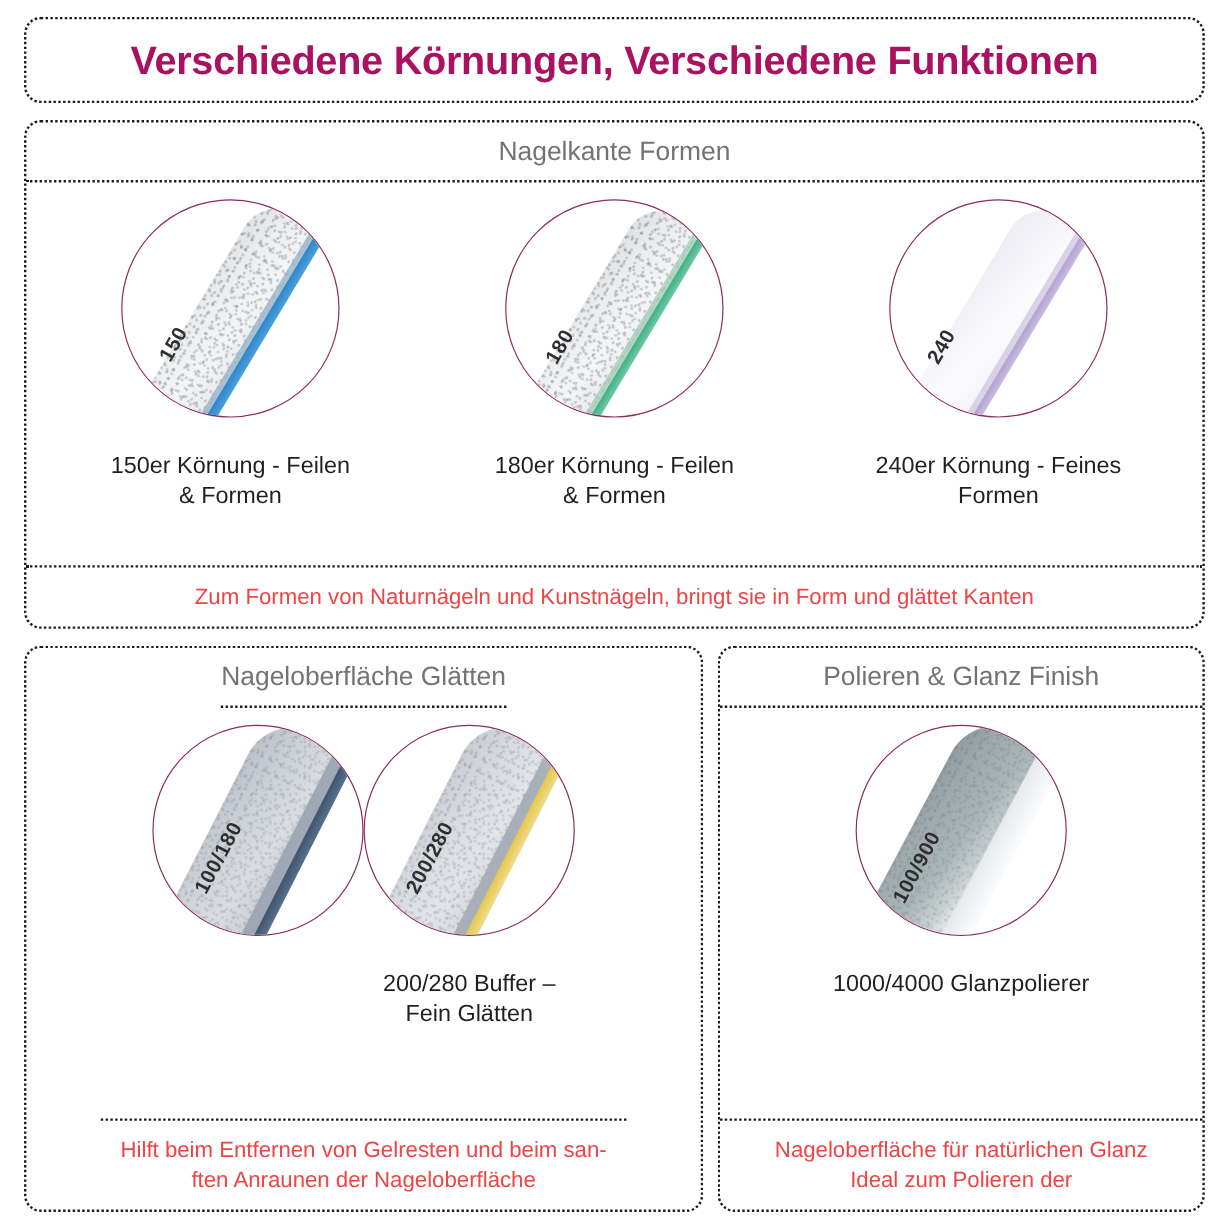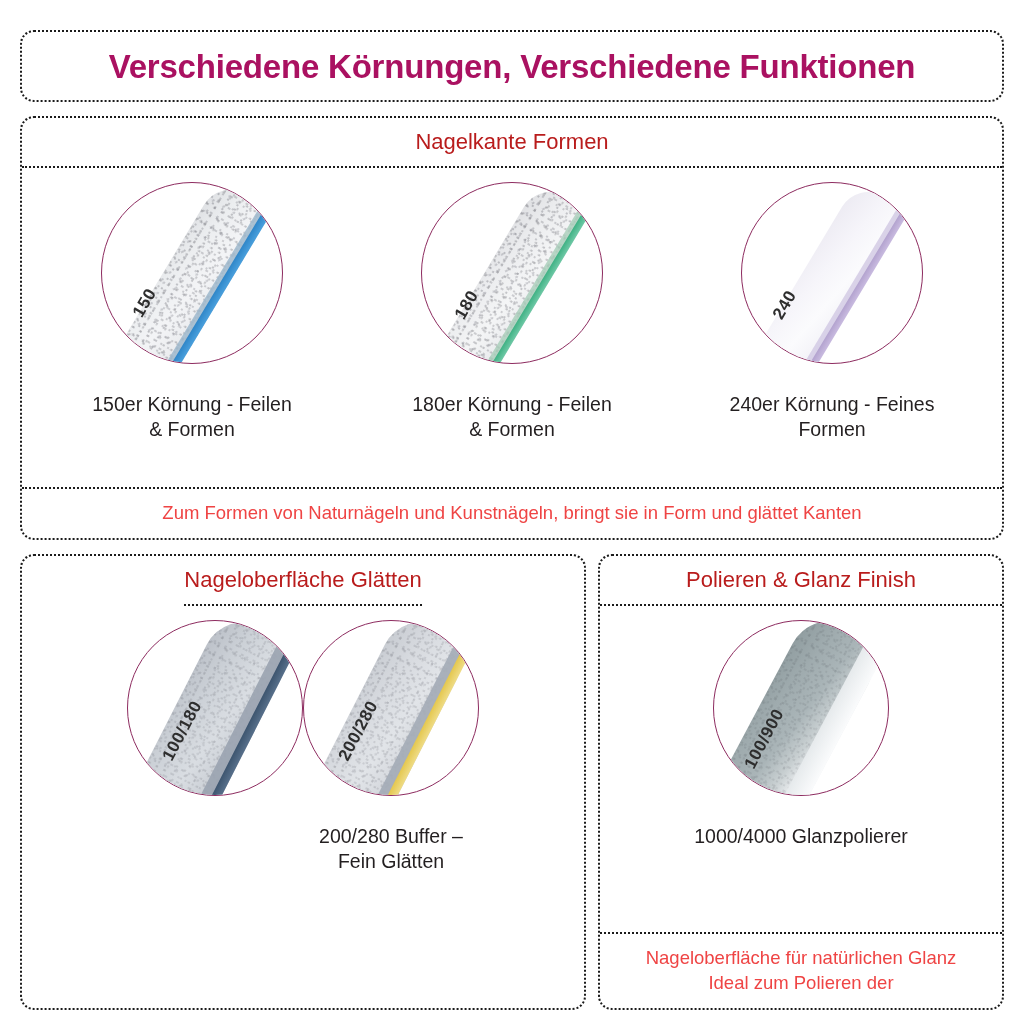--- a/index.html
+++ b/index.html
@@ -15,21 +15,21 @@
     overflow: hidden;
     position: relative;
   }
 
   .page {
     position: absolute;
     left: 0; top: 0;
     width: 1024px;
     height: 1024px;
     box-sizing: border-box;
-    padding: 30px 20px 14px 20px;
+    padding: 14px 20px 14px 20px;
     display: flex;
     flex-direction: column;
     gap: 14px;
   }
 
   
   .panel {
     border: 2px dotted #1b1b1b;
     border-radius: 14px;
     background: #fff;
@@ -53,21 +53,21 @@
     text-align: center;
     line-height: 1;
     white-space: nowrap;
   }
 
   
   .sec-head {
     flex: 0 0 auto;
     text-align: center;
     font-size: 22px;
-    color: #b91c1c;
+    color: #737373;
     padding: 12px 0 12px 0;
     border-bottom: 2px dotted #1b1b1b;
     line-height: 1.1;
   }
 
   .sec-body {
     flex: 1 1 auto;
     display: flex;
     align-items: flex-start;
     justify-content: space-around;
@@ -254,20 +254,24 @@
             <div class="grit-label" style="left:22px;top:100px;transform:rotate(-62deg);">200/280</div>
           </div>
           <div class="caption">
             <div>200/280 Buffer –</div>
             <div>Fein Glätten</div>
           </div>
         </div>
 
       </div>
 
+      <div class="sec-foot">
+        <div>Hilft beim Entfernen von Gelresten und beim san-</div>
+        <div>ften Anraunen der Nageloberfläche</div>
+      </div>
     </div>
 
     <div class="panel panel-shine">
       <div class="sec-head">Polieren &amp; Glanz Finish</div>
 
       <div class="sec-body">
         <div class="item">
           <div class="circle" style="width:174px;height:174px;">
             <div class="file" style="width:86px;height:220px;left:42px;top:-8px;transform:rotate(28deg);background:linear-gradient(100deg,#8d9a9d 0%,#9fabae 26%,#aab5b8 48%,#c9d0d2 66%,#eef0f2 80%,#f7f8f9 100%);">
               <div class="grit" style="opacity:.35;"></div>

